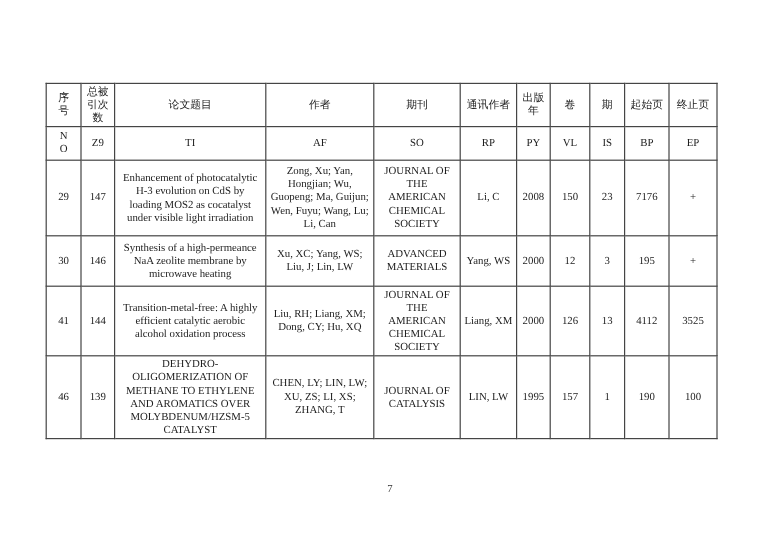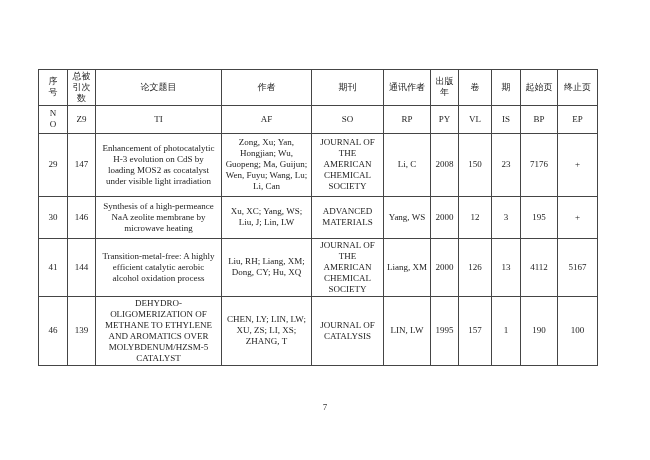--- a/index.html
+++ b/index.html
@@ -134,21 +134,21 @@
       <td>41</td>
       <td>144</td>
       <td class="left">Transition-metal-free: A highly efficient catalytic aerobic alcohol oxidation process</td>
       <td class="left">Liu, RH; Liang, XM; Dong, CY; Hu, XQ</td>
       <td>JOURNAL OF THE AMERICAN CHEMICAL SOCIETY</td>
       <td>Liang, XM</td>
       <td>2000</td>
       <td>126</td>
       <td>13</td>
       <td>4112</td>
-      <td>5167</td>
+      <td>3525</td>
     </tr>
 
     <tr class="rh-32">
       <td>46</td>
       <td>139</td>
       <td class="left">DEHYDRO-OLIGOMERIZATION OF METHANE TO ETHYLENE AND AROMATICS OVER MOLYBDENUM/HZSM-5 CATALYST</td>
       <td class="left">CHEN, LY; LIN, LW; XU, ZS; LI, XS; ZHANG, T</td>
       <td>JOURNAL OF CATALYSIS</td>
       <td>LIN, LW</td>
       <td>1995</td>

